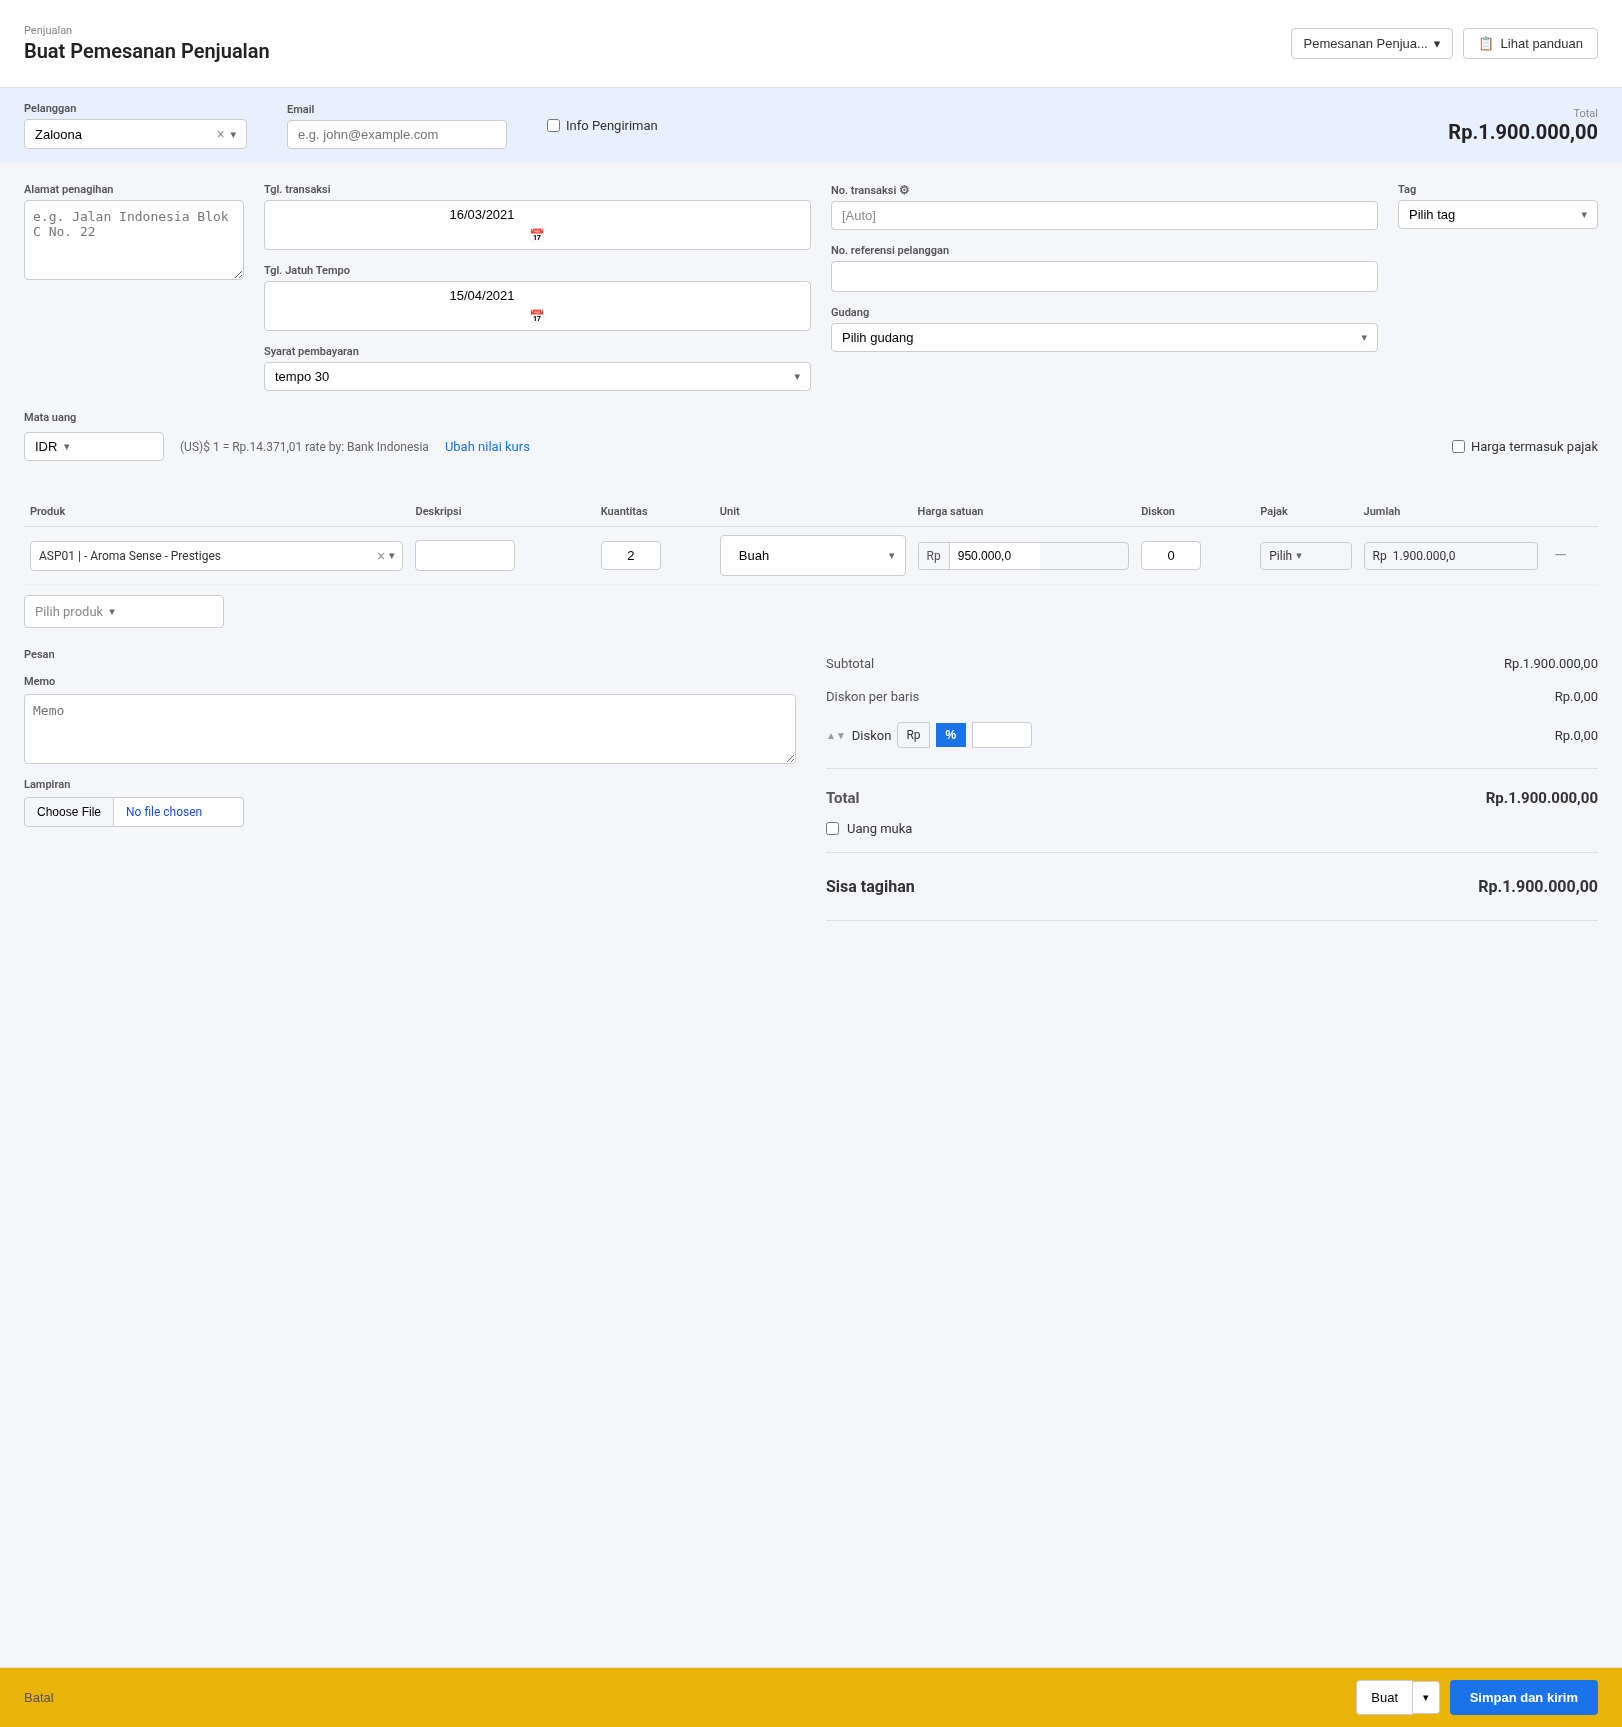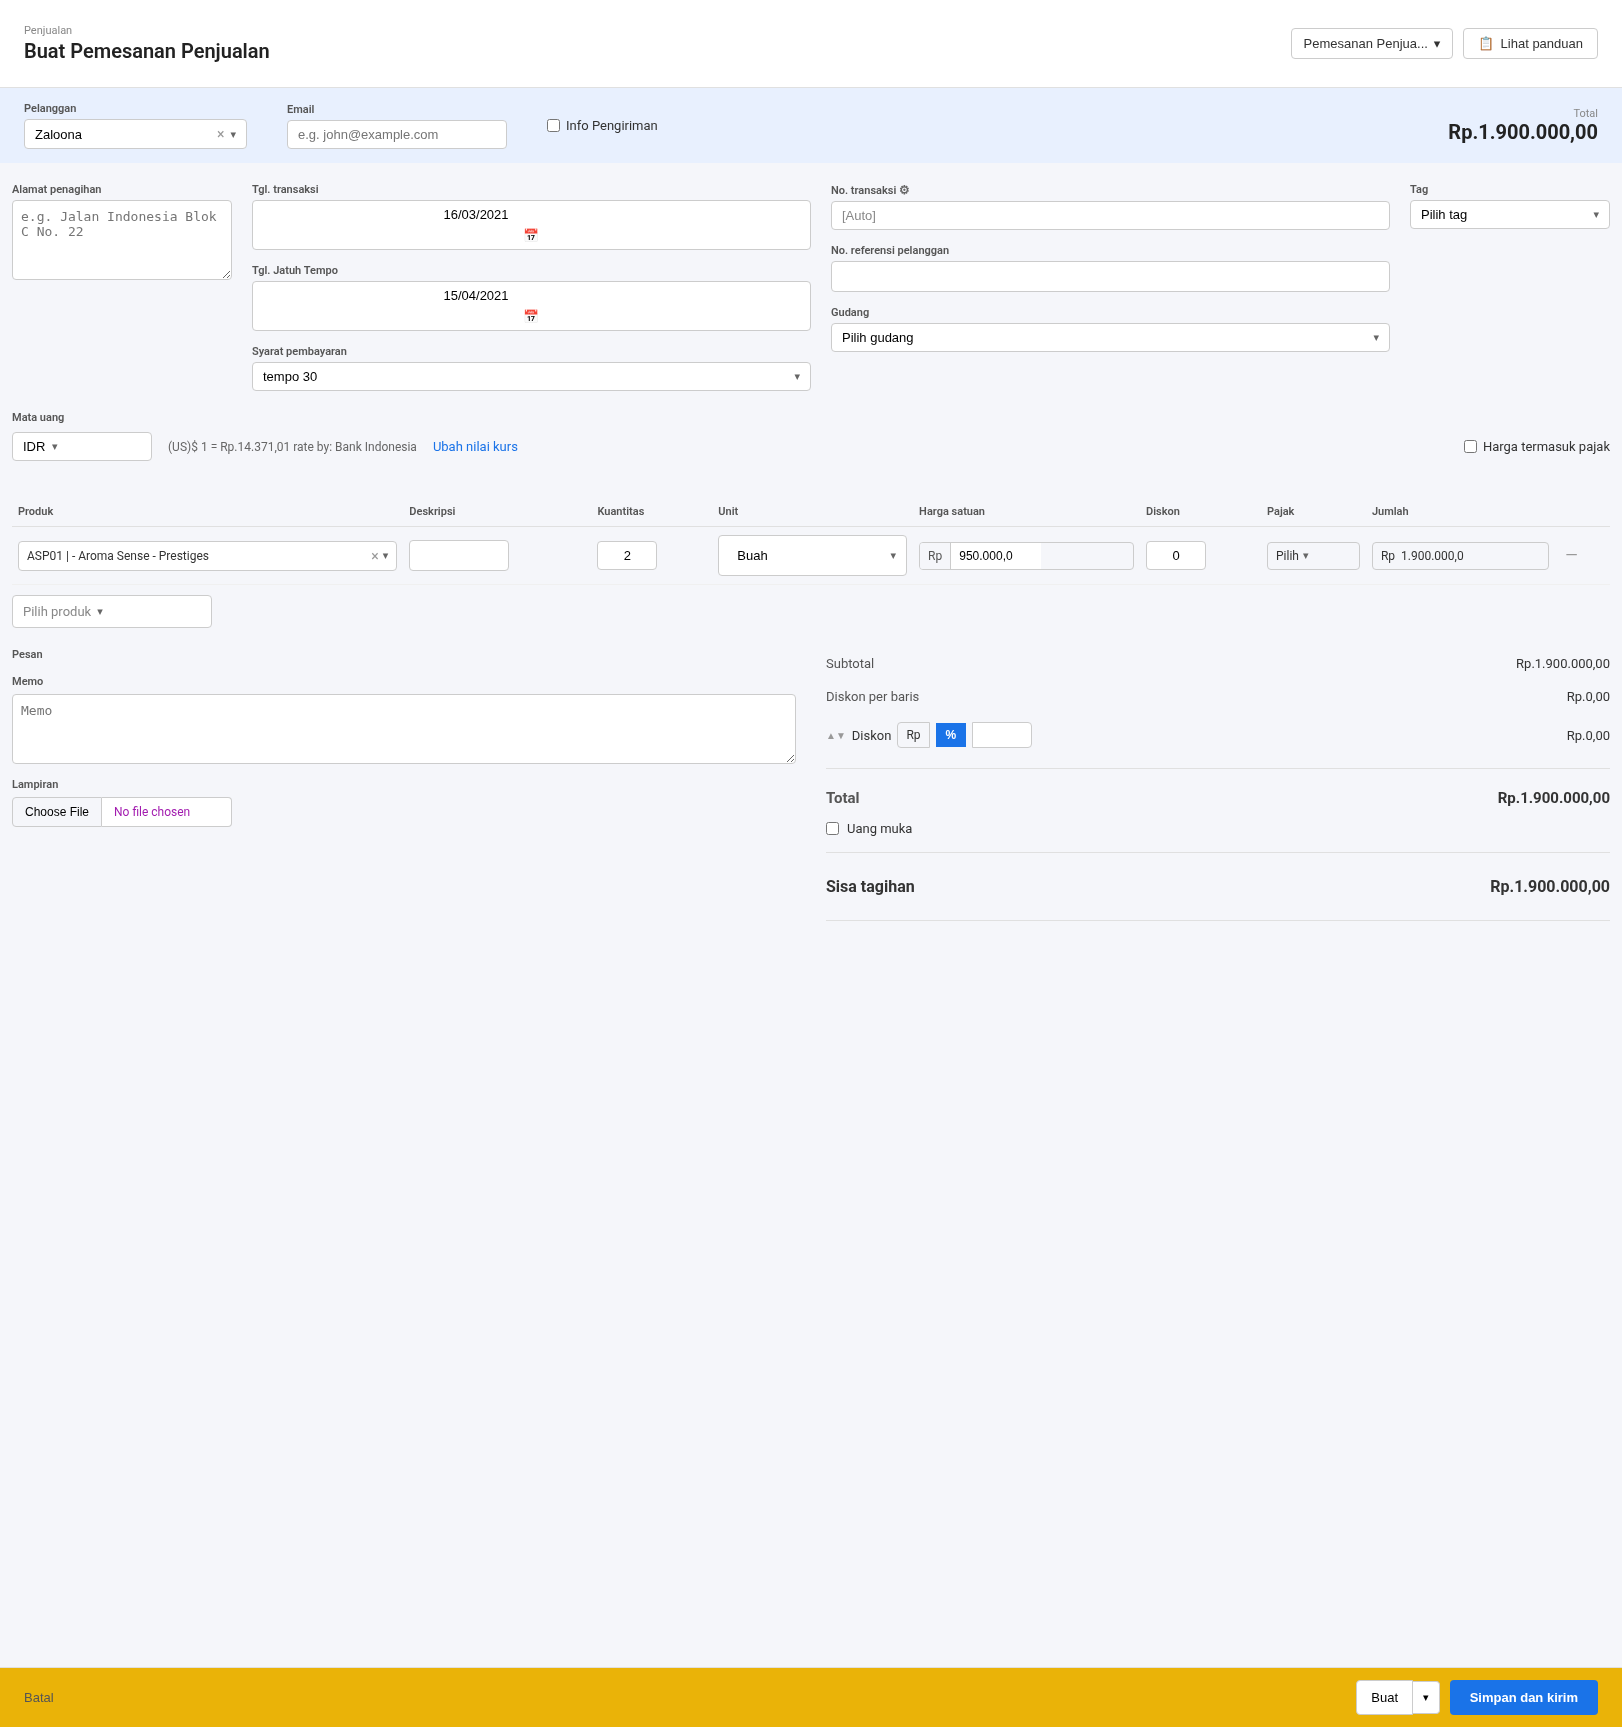--- a/index.html
+++ b/index.html
@@ -15,21 +15,21 @@
     .customer-bar { background: #e8f0fe; padding: 14px 24px; display: flex; align-items: center; gap: 40px; }
     .field-group { display: flex; flex-direction: column; gap: 4px; }
     .field-label { font-size: 11px; font-weight: 600; color: #555; }
     .customer-input { display: flex; align-items: center; border: 1px solid #ccc; background: #fff; border-radius: 4px; padding: 6px 10px; min-width: 180px; gap: 6px; }
     .customer-input input { border: none; outline: none; font-size: 13px; background: transparent; flex: 1; }
     .email-input { border: 1px solid #ccc; background: #fff; border-radius: 4px; padding: 6px 10px; min-width: 220px; font-size: 13px; color: #999; outline: none; }
     .shipping-check { display: flex; align-items: center; gap: 6px; cursor: pointer; font-size: 13px; }
     .total-display { margin-left: auto; font-size: 20px; font-weight: 700; color: #222; }
     .total-label { font-size: 11px; color: #888; }
 
-    .main-content { padding: 20px 12px; }
+    .main-content { padding: 20px 24px; }
     .form-grid { display: grid; grid-template-columns: 220px 1fr 1fr 200px; gap: 20px; margin-bottom: 20px; }
     
     .form-section { display: flex; flex-direction: column; gap: 14px; }
     .form-field { display: flex; flex-direction: column; gap: 4px; }
     .form-field label { font-size: 11px; font-weight: 600; color: #555; }
     .address-textarea { border: 1px solid #ccc; border-radius: 4px; padding: 8px; font-size: 13px; resize: vertical; min-height: 80px; width: 100%; color: #999; outline: none; }
     .date-input-wrap { display: flex; align-items: center; border: 1px solid #ccc; border-radius: 4px; background: #fff; padding: 6px 10px; gap: 6px; flex-direction: column; }
     .date-input-wrap input { border: none; outline: none; font-size: 13px; flex: 1; }
     .text-input { border: 1px solid #ccc; border-radius: 4px; padding: 7px 10px; font-size: 13px; width: 100%; outline: none; }
     .select-wrap { display: flex; align-items: center; border: 1px solid #ccc; border-radius: 4px; background: #fff; padding: 6px 10px; cursor: pointer; gap: 10px; }
@@ -66,21 +66,21 @@
 
     .bottom-section { display: grid; grid-template-columns: 1fr 1fr; gap: 30px; margin-top: 10px; }
     .message-field { display: flex; flex-direction: column; gap: 6px; }
     .message-field label { font-size: 11px; font-weight: 600; color: #555; }
     .message-textarea { border: 1px solid #ccc; border-radius: 4px; padding: 8px; font-size: 13px; resize: vertical; min-height: 80px; width: 100%; outline: none; }
     .memo-textarea { border: 1px solid #ccc; border-radius: 4px; padding: 8px; font-size: 13px; resize: vertical; min-height: 70px; width: 100%; outline: none; color: #999; }
     .attachment-section { display: flex; flex-direction: column; gap: 6px; margin-top: 14px; }
     .attachment-label { font-size: 11px; font-weight: 600; color: #555; }
     .file-input-wrap { display: flex; align-items: center; gap: 0; }
     .choose-file-btn { border: 1px solid #ccc; background: #f5f6fa; padding: 7px 12px; border-radius: 4px 0 0 4px; font-size: 12px; cursor: pointer; white-space: nowrap; }
-    .file-name { border: 1px solid #ccc; border-left: none; background: #fff; padding: 7px 12px; border-radius: 0 4px 4px 0; font-size: 12px; color: #a21caf; min-width: 130px; }
+    .file-name { border: 1px solid #ccc; border-left: none; background: #fff; padding: 7px 12px; border-radius: 0 4px 4px 0; font-size: 12px; color: #1d4ed8; min-width: 130px; }
 
     .summary-section { display: flex; flex-direction: column; gap: 10px; padding-top: 4px; }
     .summary-row { display: flex; justify-content: space-between; align-items: center; padding: 4px 0; }
     .summary-label { font-size: 13px; color: #555; }
     .summary-value { font-size: 13px; color: #333; font-weight: 400; }
     .summary-divider { border: none; border-top: 1px solid #e0e0e0; margin: 6px 0; }
     .summary-total { font-size: 15px; font-weight: 700; }
     .discount-row { display: flex; align-items: center; gap: 6px; }
     .discount-arrows { display: flex; flex-direction: column; color: #999; font-size: 10px; cursor: pointer; }
     .disc-prefix { border: 1px solid #ccc; border-radius: 4px 0 0 4px; background: #f5f6fa; padding: 5px 8px; font-size: 12px; }

